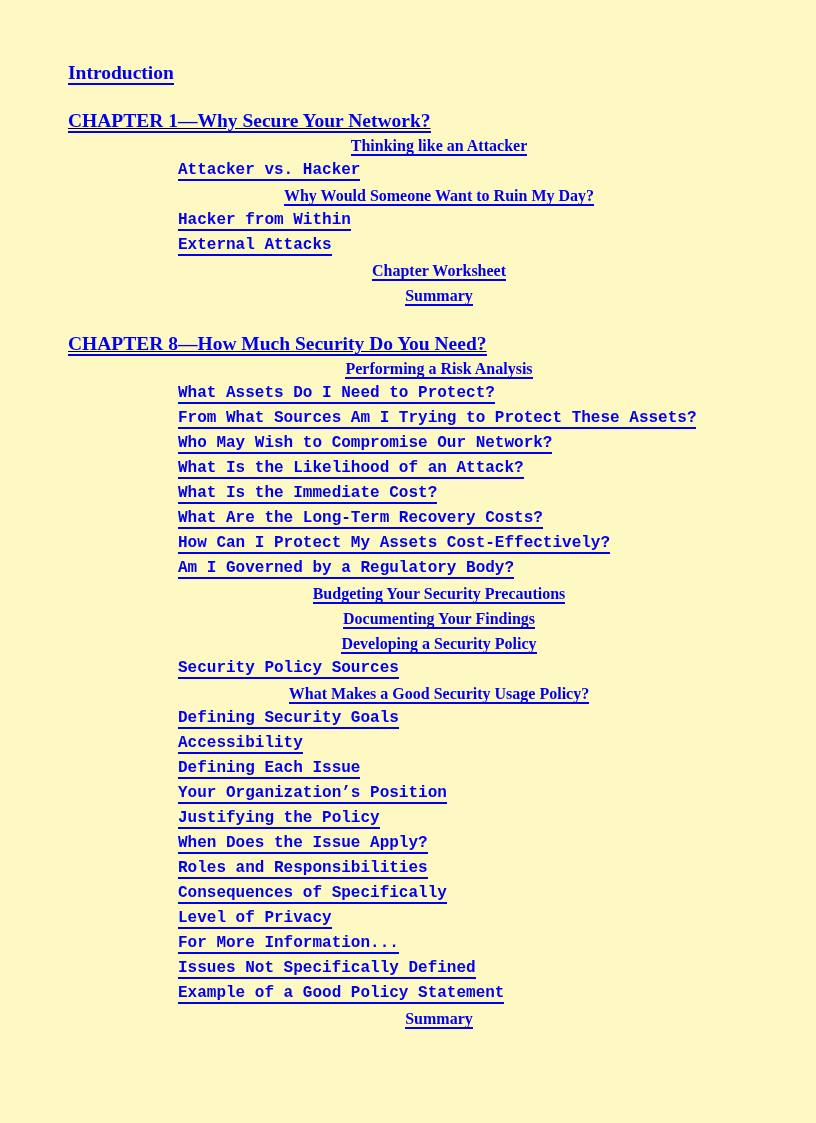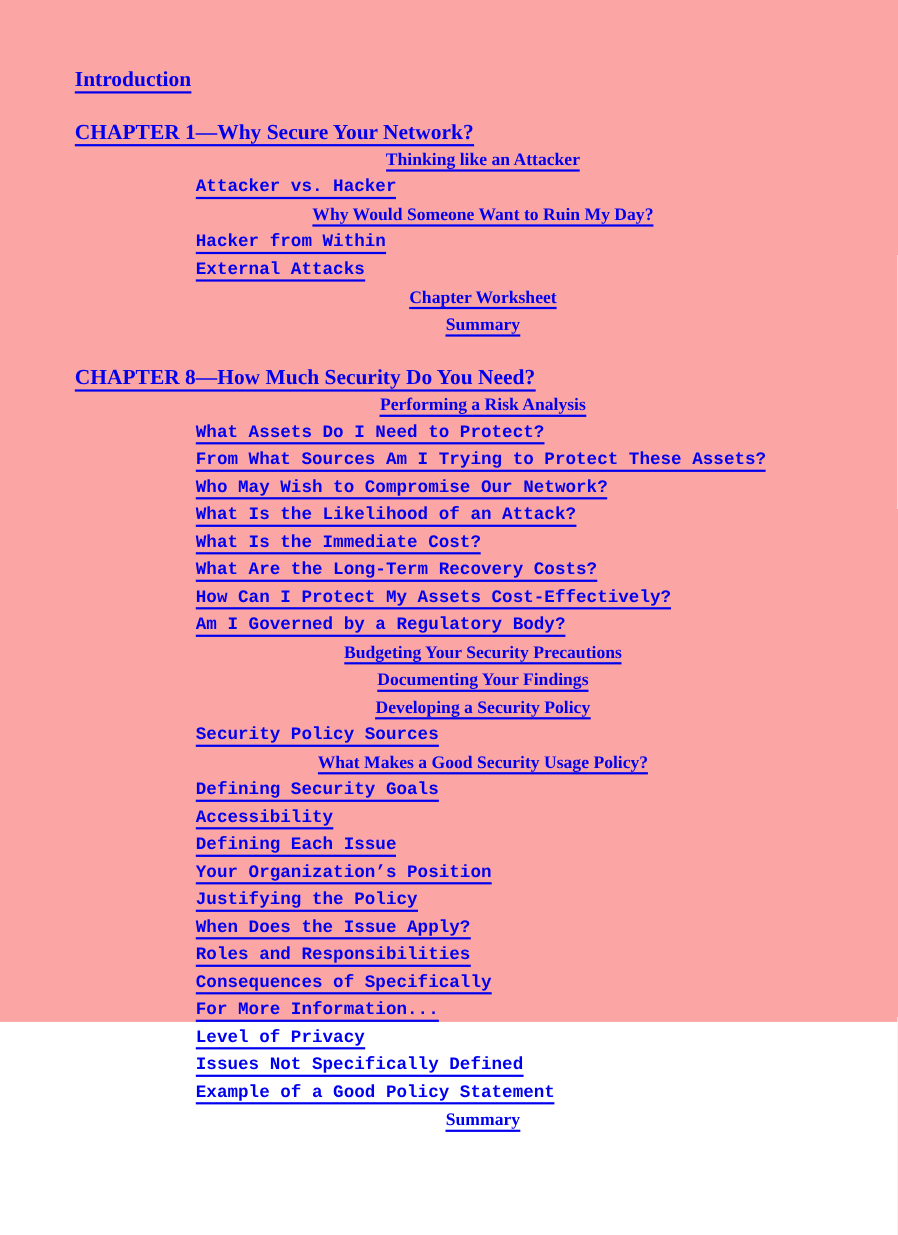--- a/index.html
+++ b/index.html
@@ -14,22 +14,22 @@
     font-family: "Liberation Serif", "DejaVu Serif", serif;
     -webkit-font-smoothing: antialiased;
     overflow: hidden;
     position: relative;
   }
   .page {
     position: absolute;
     top: 0;
     left: 0;
     width: 816px;
-    height: 929px;
-    background: #fca5a5;
+    height: 1123px;
+    background: #fef9c3;
     box-sizing: border-box;
     padding: 60px 60px 0 68px;
   }
   .toc {
     display: block;
   }
   .toc-entry {
     display: block;
     margin: 0;
     padding: 0;
@@ -69,20 +69,21 @@
     font-size: 16px;
     line-height: 25px;
     height: 25px;
     font-family: Liberation Mono, monospace;
   }
   .lvl-2 .lnk { border-bottom-width: 2px; }
 
   
   .spacer-before {
     margin-top: 23px;
+    text-decoration: underline;
   }
 </style>
 </head>
 <body>
 
 <div class="page">
   <nav class="toc" id="toc-root">
       <div class="toc-entry lvl-0"><a class="lnk" href="#">Introduction</a></div>
       <div class="toc-entry lvl-0 spacer-before"><a class="lnk" href="#">CHAPTER 1—Why Secure Your Network?</a></div>
       <div class="toc-entry lvl-1"><a class="lnk" href="#">Thinking like an Attacker</a></div>
@@ -108,19 +109,19 @@
       <div class="toc-entry lvl-2"><a class="lnk" href="#">Security Policy Sources</a></div>
       <div class="toc-entry lvl-1"><a class="lnk" href="#">What Makes a Good Security Usage Policy?</a></div>
       <div class="toc-entry lvl-2"><a class="lnk" href="#">Defining Security Goals</a></div>
       <div class="toc-entry lvl-2"><a class="lnk" href="#">Accessibility</a></div>
       <div class="toc-entry lvl-2"><a class="lnk" href="#">Defining Each Issue</a></div>
       <div class="toc-entry lvl-2"><a class="lnk" href="#">Your Organization’s Position</a></div>
       <div class="toc-entry lvl-2"><a class="lnk" href="#">Justifying the Policy</a></div>
       <div class="toc-entry lvl-2"><a class="lnk" href="#">When Does the Issue Apply?</a></div>
       <div class="toc-entry lvl-2"><a class="lnk" href="#">Roles and Responsibilities</a></div>
       <div class="toc-entry lvl-2"><a class="lnk" href="#">Consequences of Specifically</a></div>
+      <div class="toc-entry lvl-2"><a class="lnk" href="#">Level of Privacy</a></div>
       <div class="toc-entry lvl-2"><a class="lnk" href="#">For More Information...</a></div>
-      <div class="toc-entry lvl-2"><a class="lnk" href="#">Level of Privacy</a></div>
       <div class="toc-entry lvl-2"><a class="lnk" href="#">Issues Not Specifically Defined</a></div>
       <div class="toc-entry lvl-2"><a class="lnk" href="#">Example of a Good Policy Statement</a></div>
       <div class="toc-entry lvl-1"><a class="lnk" href="#">Summary</a></div>
     </nav>
 </div>
 
 </body></html>

